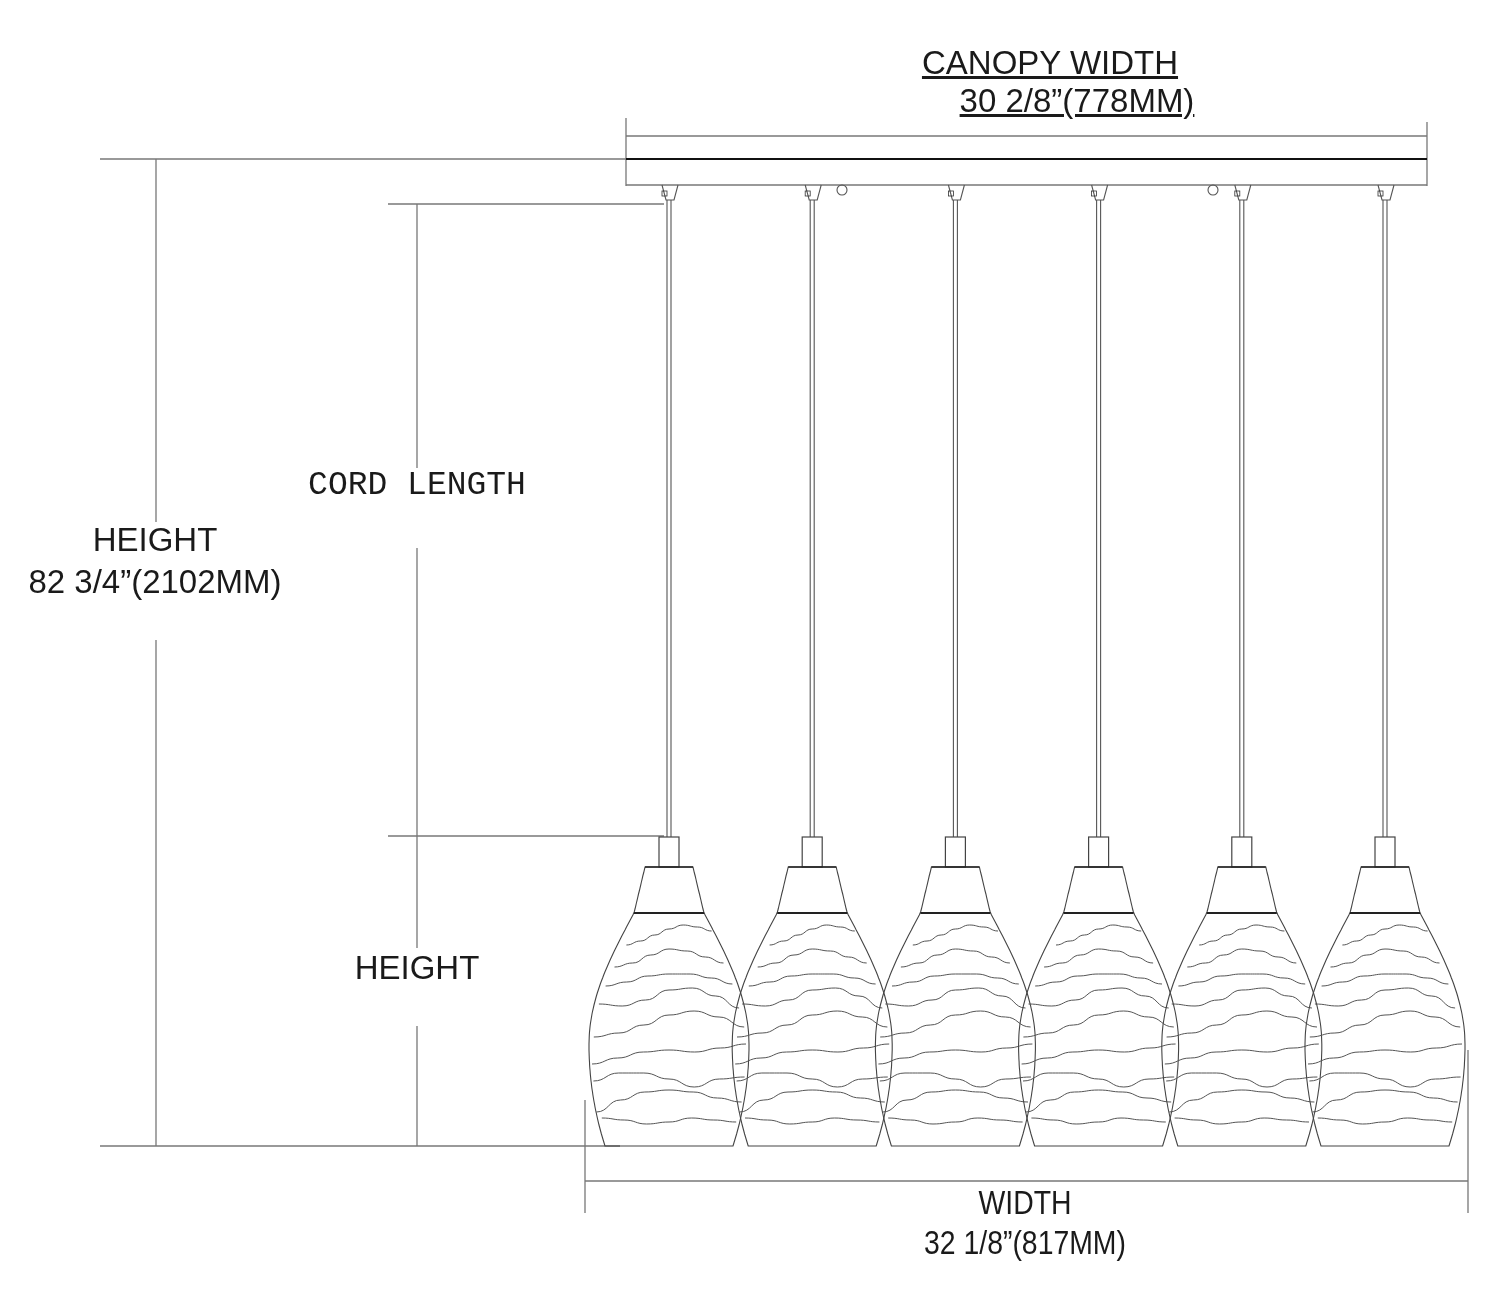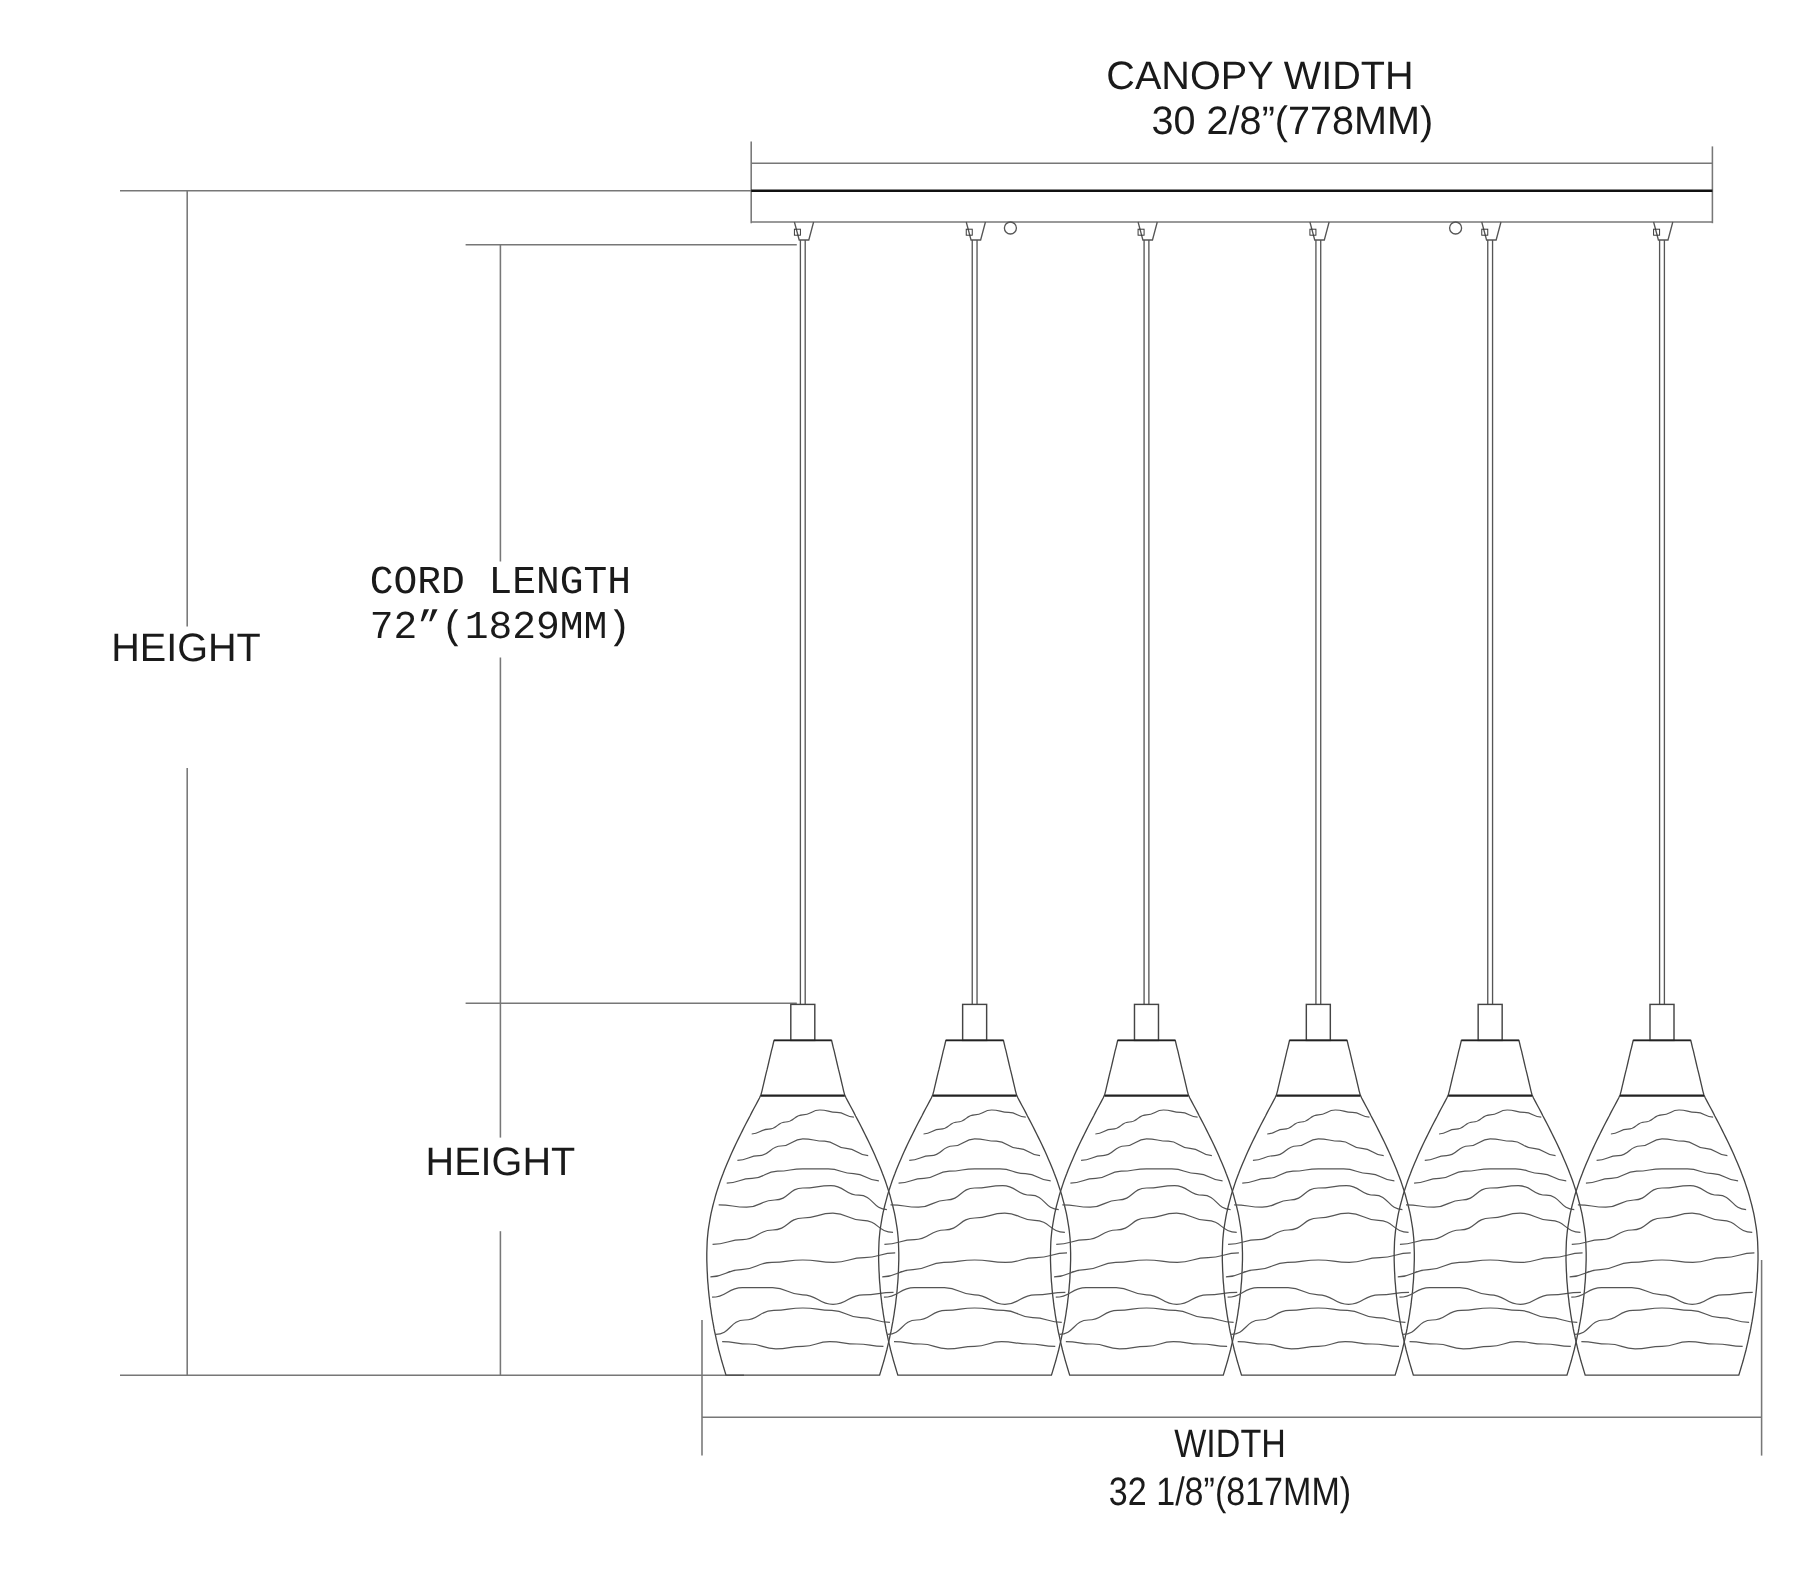--- a/index.html
+++ b/index.html
@@ -156,32 +156,32 @@
         <path d="M1314.9,1004 C1326.5,1004 1326.5,1006 1338.2,1006 C1349.9,1006 1349.9,1000 1361.6,1000 C1373.3,1000 1373.3,990 1385.0,990 C1396.7,990 1396.7,988 1408.4,988 C1420.1,988 1420.1,996 1431.8,996 C1443.5,996 1443.5,1008 1455.1,1008" fill="none" stroke="#555" stroke-width="1"></path>
         <path d="M1309.8,1037 C1322.4,1037 1322.4,1033 1334.9,1033 C1347.4,1033 1347.4,1025 1359.9,1025 C1372.5,1025 1372.5,1015 1385.0,1015 C1397.5,1015 1397.5,1011 1410.1,1011 C1422.6,1011 1422.6,1017 1435.1,1017 C1447.6,1017 1447.6,1027 1460.2,1027" fill="none" stroke="#555" stroke-width="1"></path>
         <path d="M1308.0,1064 C1320.9,1064 1320.9,1058 1333.7,1058 C1346.5,1058 1346.5,1052 1359.3,1052 C1372.2,1052 1372.2,1050 1385.0,1050 C1397.8,1050 1397.8,1052 1410.7,1052 C1423.5,1052 1423.5,1048 1436.3,1048 C1449.1,1048 1449.1,1044 1462.0,1044" fill="none" stroke="#555" stroke-width="1"></path>
         <path d="M1309.4,1081 C1322.0,1081 1322.0,1073 1334.6,1073 C1347.2,1073 1347.2,1073 1359.8,1073 C1372.4,1073 1372.4,1079 1385.0,1079 C1397.6,1079 1397.6,1087 1410.2,1087 C1422.8,1087 1422.8,1079 1435.4,1079 C1448.0,1079 1448.0,1077 1460.6,1077" fill="none" stroke="#555" stroke-width="1"></path>
         <path d="M1312.4,1112 C1324.5,1112 1324.5,1100 1336.6,1100 C1348.7,1100 1348.7,1092 1360.8,1092 C1372.9,1092 1372.9,1090 1385.0,1090 C1397.1,1090 1397.1,1092 1409.2,1092 C1421.3,1092 1421.3,1098 1433.4,1098 C1445.5,1098 1445.5,1102 1457.6,1102" fill="none" stroke="#555" stroke-width="1"></path>
         <path d="M1317.8,1118 C1329.0,1118 1329.0,1120 1340.2,1120 C1351.4,1120 1351.4,1124 1362.6,1124 C1373.8,1124 1373.8,1122 1385.0,1122 C1396.2,1122 1396.2,1118 1407.4,1118 C1418.6,1118 1418.6,1120 1429.8,1120 C1441.0,1120 1441.0,1122 1452.2,1122" fill="none" stroke="#555" stroke-width="1"></path>
       </g>
     </g>
 </svg>
 
-<div class="lbl" style="left:880px; top:44px; width:340px;">
+<div class="lbl" style="left:880px; top:44px; width:340px;text-decoration:underline;">
   <div>CANOPY WIDTH</div>
   <div style="padding-left:54px;">30 2/8”(778MM)</div>
 </div>
 
 <div class="lbl" style="left:10px; top:521px; width:290px;">
   <div>HEIGHT</div>
+  <div style="margin-top:4px;">82 3/4”(2102MM)</div>
 </div>
 
 <div class="lbl" style="left:276px; top:467px; width:282px;font-family:Liberation Mono, monospace;">
   <div>CORD LENGTH</div>
-  <div>72”(1829MM)</div>
 </div>
 
 <div class="lbl" style="left:300px; top:949px; width:220px;">
   <div style="padding-left:14px;">HEIGHT</div>
 </div>
 
 <div class="lbl narrow" style="left:875px; top:1184px; width:300px;">
   <div>WIDTH</div>
   <div style="margin-top:2px;">32 1/8”(817MM)</div>
 </div>

